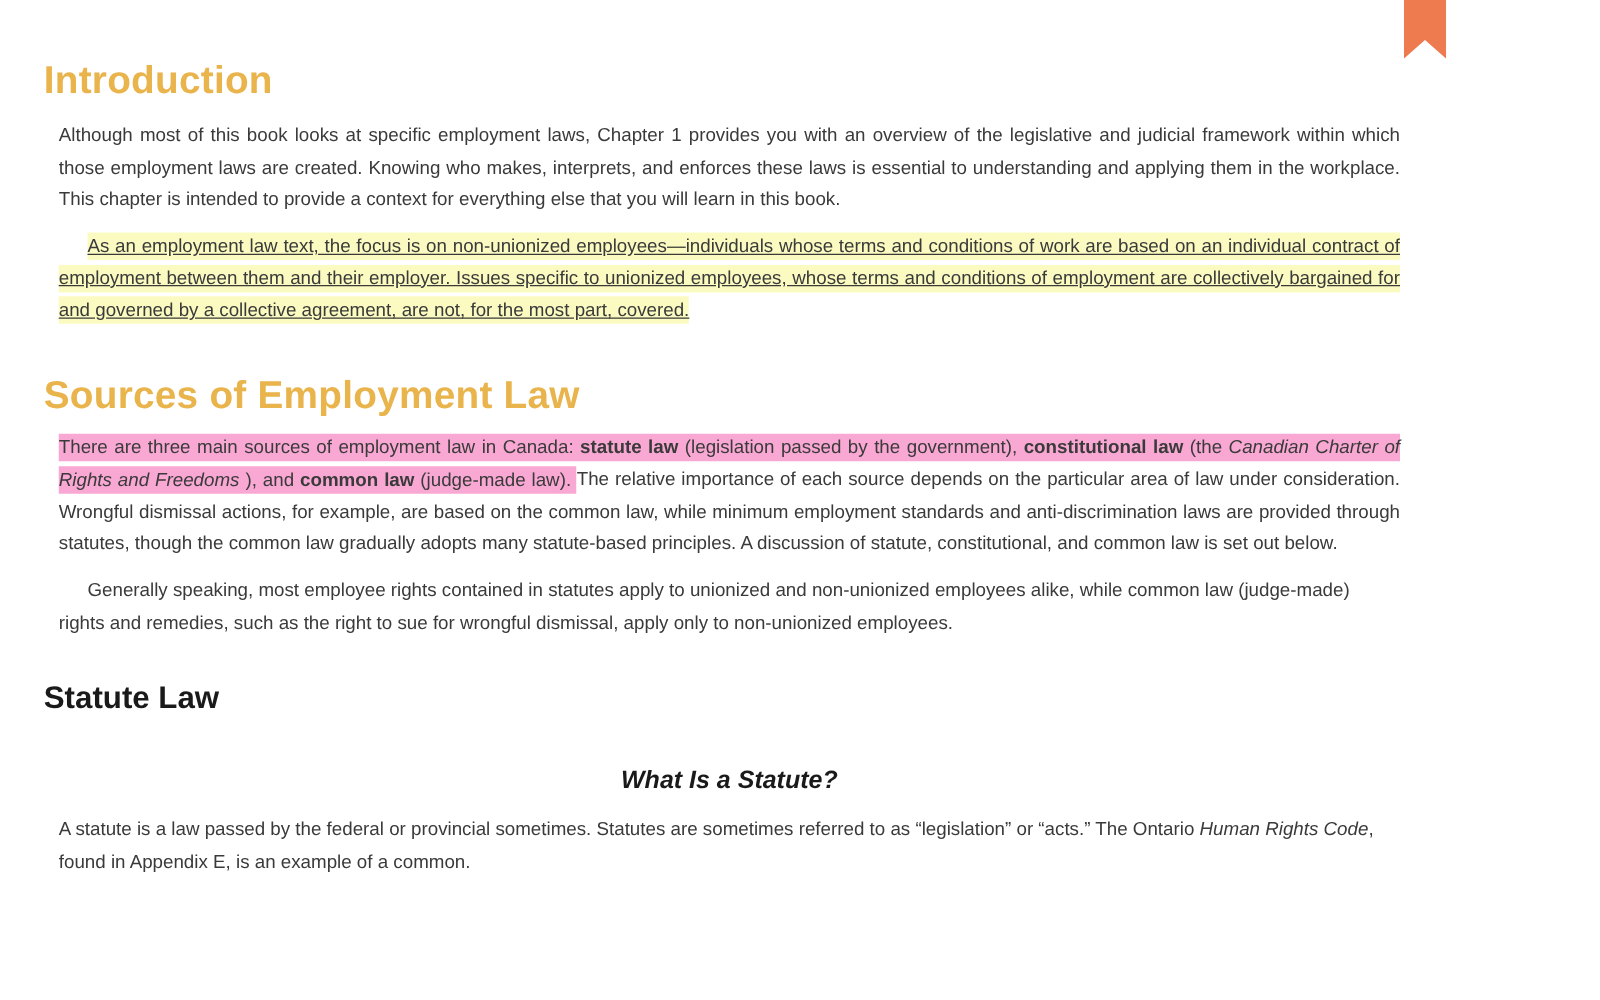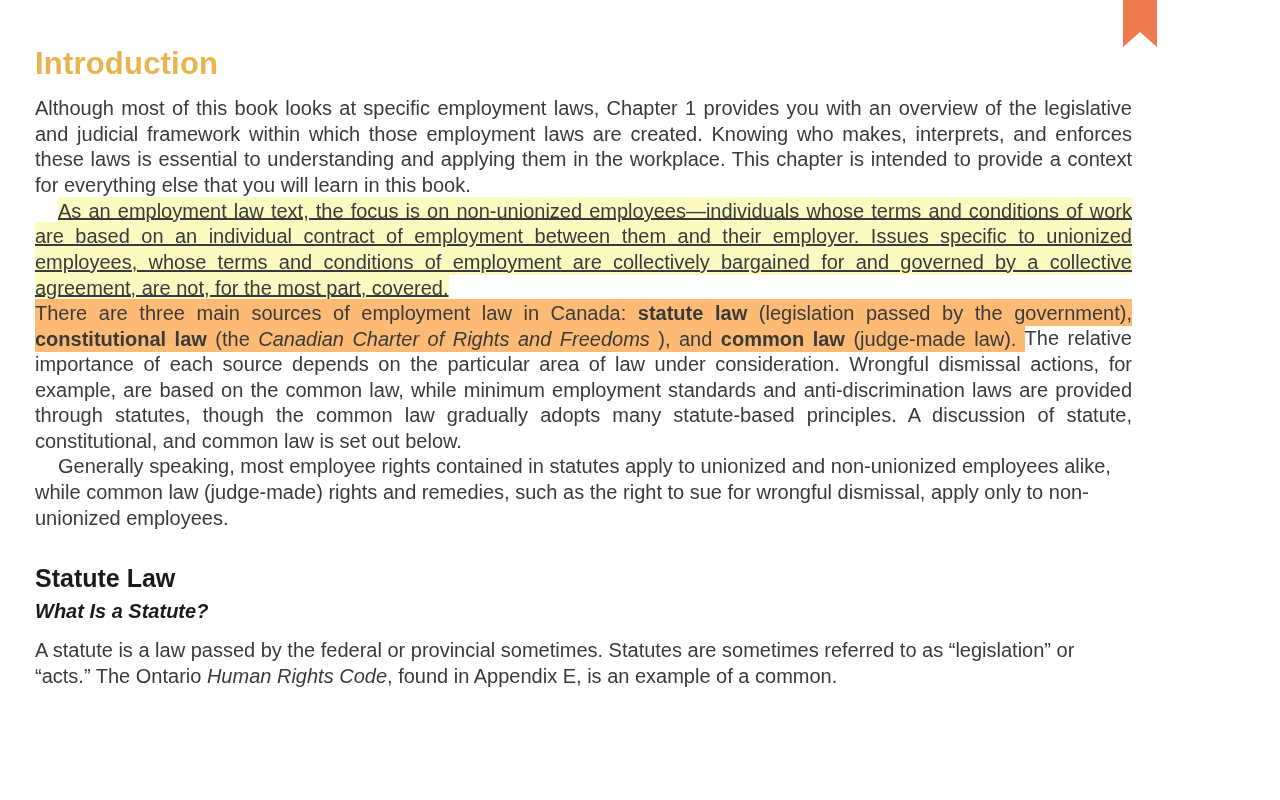--- a/index.html
+++ b/index.html
@@ -38,30 +38,31 @@
   }
   h1.accent.mt { margin-top: 36px; margin-bottom: 8px; }
   h2.plain {
     margin: 32px 0 0 0;
     font-size: 25px;
     line-height: 30px;
     font-weight: bold;
     color: #1a1a1a;
   }
   h3.sub {
-    margin: 5px 0 0 0;
+    margin: 38px 0 0 0;
     font-size: 20px;
     line-height: 26px;
     font-weight: bold;
     font-style: italic;
     color: #1a1a1a;
+    text-align: center;
   }
   p.body {
-    margin: 0;
-    font-size: 20px;
+    margin: 12px;
+    font-size: 15px;
     line-height: 25.6px;
     color: #3a3a3a;
   }
   p.justify { text-align: justify; }
   p.indent { text-indent: 23px; }
   p.after-sub { margin-top: 14px; }
   .hl-yellow {
     background: #FBFBC1;
     padding: 2.5px 0;
     -webkit-box-decoration-break: clone;
@@ -87,23 +88,24 @@
   <h1 class="accent" style="color: rgb(233, 180, 76);">Introduction</h1>
 
   <p class="body justify">
     <span>Although most of this book looks at specific employment laws, Chapter 1 provides you with an overview of the legislative and judicial framework within which those employment laws are created. Knowing who makes, interprets, and enforces these laws is essential to understanding and applying them in the workplace. This chapter is intended to provide a context for everything else that you will learn in this book.</span>
   </p>
 
   <p class="body justify indent">
     <span class="hl-yellow" style="background: rgb(251, 251, 193);">As an employment law text, the focus is on non-unionized employees—individuals whose terms and conditions of work are based on an individual contract of employment between them and their employer. Issues specific to unionized employees, whose terms and conditions of employment are collectively bargained for and governed by a collective agreement, are not, for the most part, covered.</span>
   </p>
 
+  <h1 class="accent mt" style="color: rgb(233, 180, 76);">Sources of Employment Law</h1>
 
   <p class="body justify">
-    <span class="hl-green" style="background: #fdba74;">
+    <span class="hl-green" style="background: #f9a8d4;">
       <span>There are three main sources of employment law in Canada: </span>
       <strong>statute law</strong>
       <span> (legislation passed by the government), </span>
       <strong>constitutional law</strong>
       <span> (the </span>
       <em>Canadian Charter of Rights and Freedoms</em>
       <span>), and </span>
       <strong>common law</strong>
       <span> (judge-made law).</span>
     </span>

